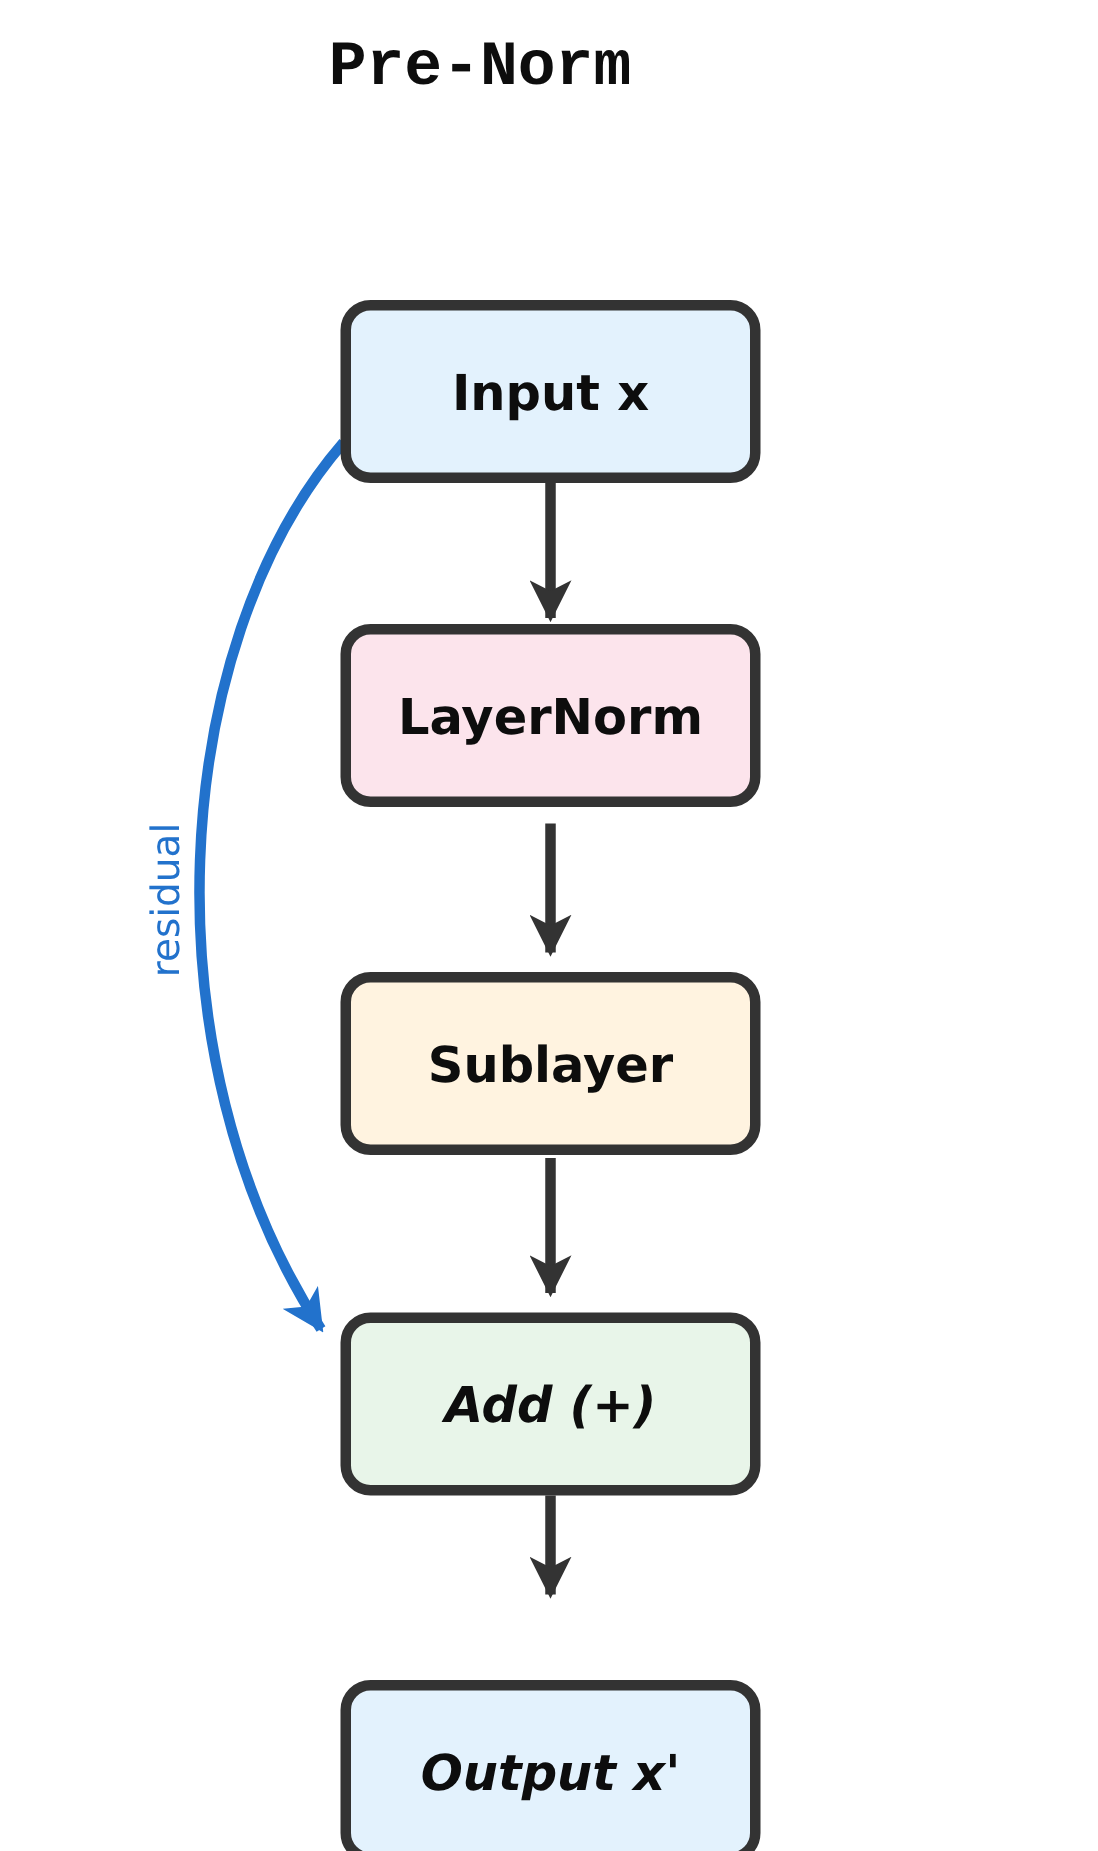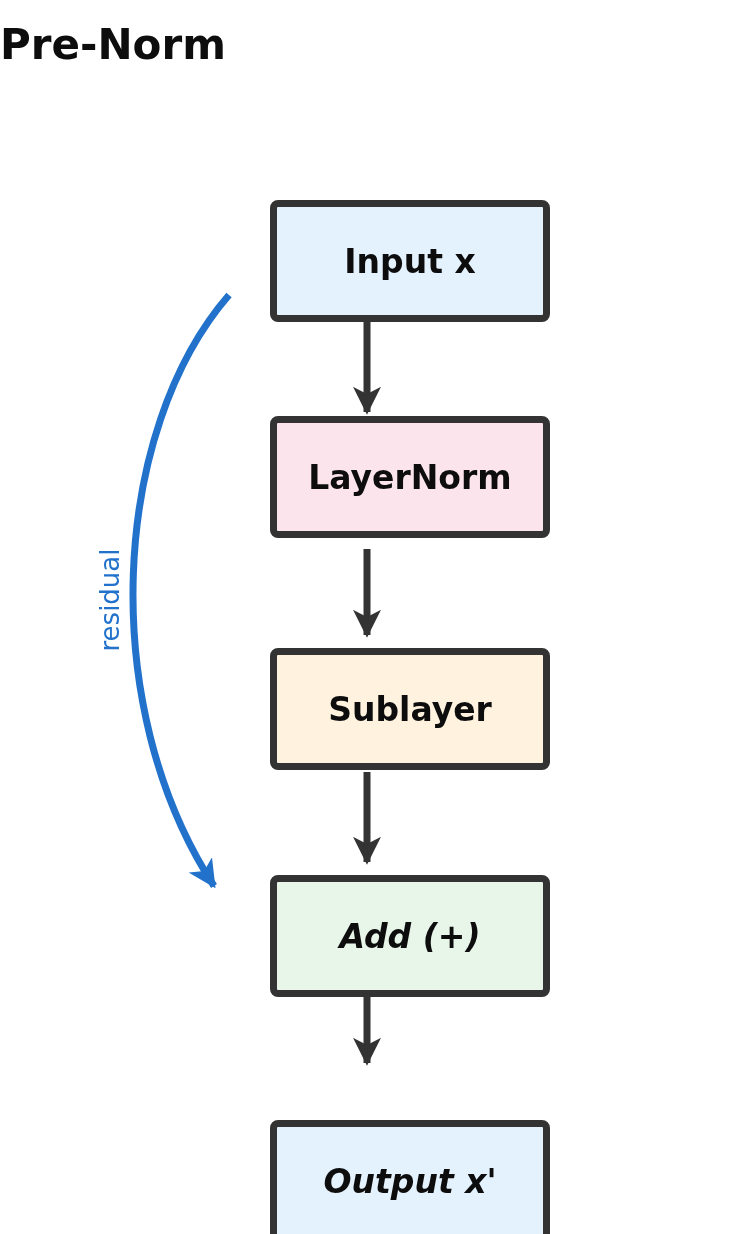--- a/index.html
+++ b/index.html
@@ -9,42 +9,42 @@
     height: 1234px;
     background: #ffffff;
     font-family: "DejaVu Sans", "Liberation Sans", sans-serif;
     overflow: hidden;
   }
   .title {
     position: absolute;
     top: 22px;
     left: 0;
     width: 640px;
-    text-align: left;
+    text-align: center;
     font-size: 42px;
     font-weight: bold;
     color: #0d0d0d;
     line-height: 1.1;
+    font-family: Liberation Mono, monospace;
   }
   .node {
     position: absolute;
     left: 227px;
     width: 280px;
     height: 122px;
     box-sizing: border-box;
     border: 7px solid #333333;
-    border-radius: 8px;
+    border-radius: 20px;
     display: flex;
     align-items: center;
     justify-content: center;
     font-size: 33px;
     font-weight: bold;
     color: #0d0d0d;
     z-index: 2;
-    margin-left: 43px;
   }
   .node-0 { top: 200px; }
   .node-1 { top: 416px; }
   .node-2 { top: 648px; text-align: center; }
   .node-3 { top: 875px; }
   .node-4 { top: 1120px; font-style: italic; }
   svg.arrows {
     position: absolute;
     top: 0; left: 0;
     width: 732px; height: 1234px;

